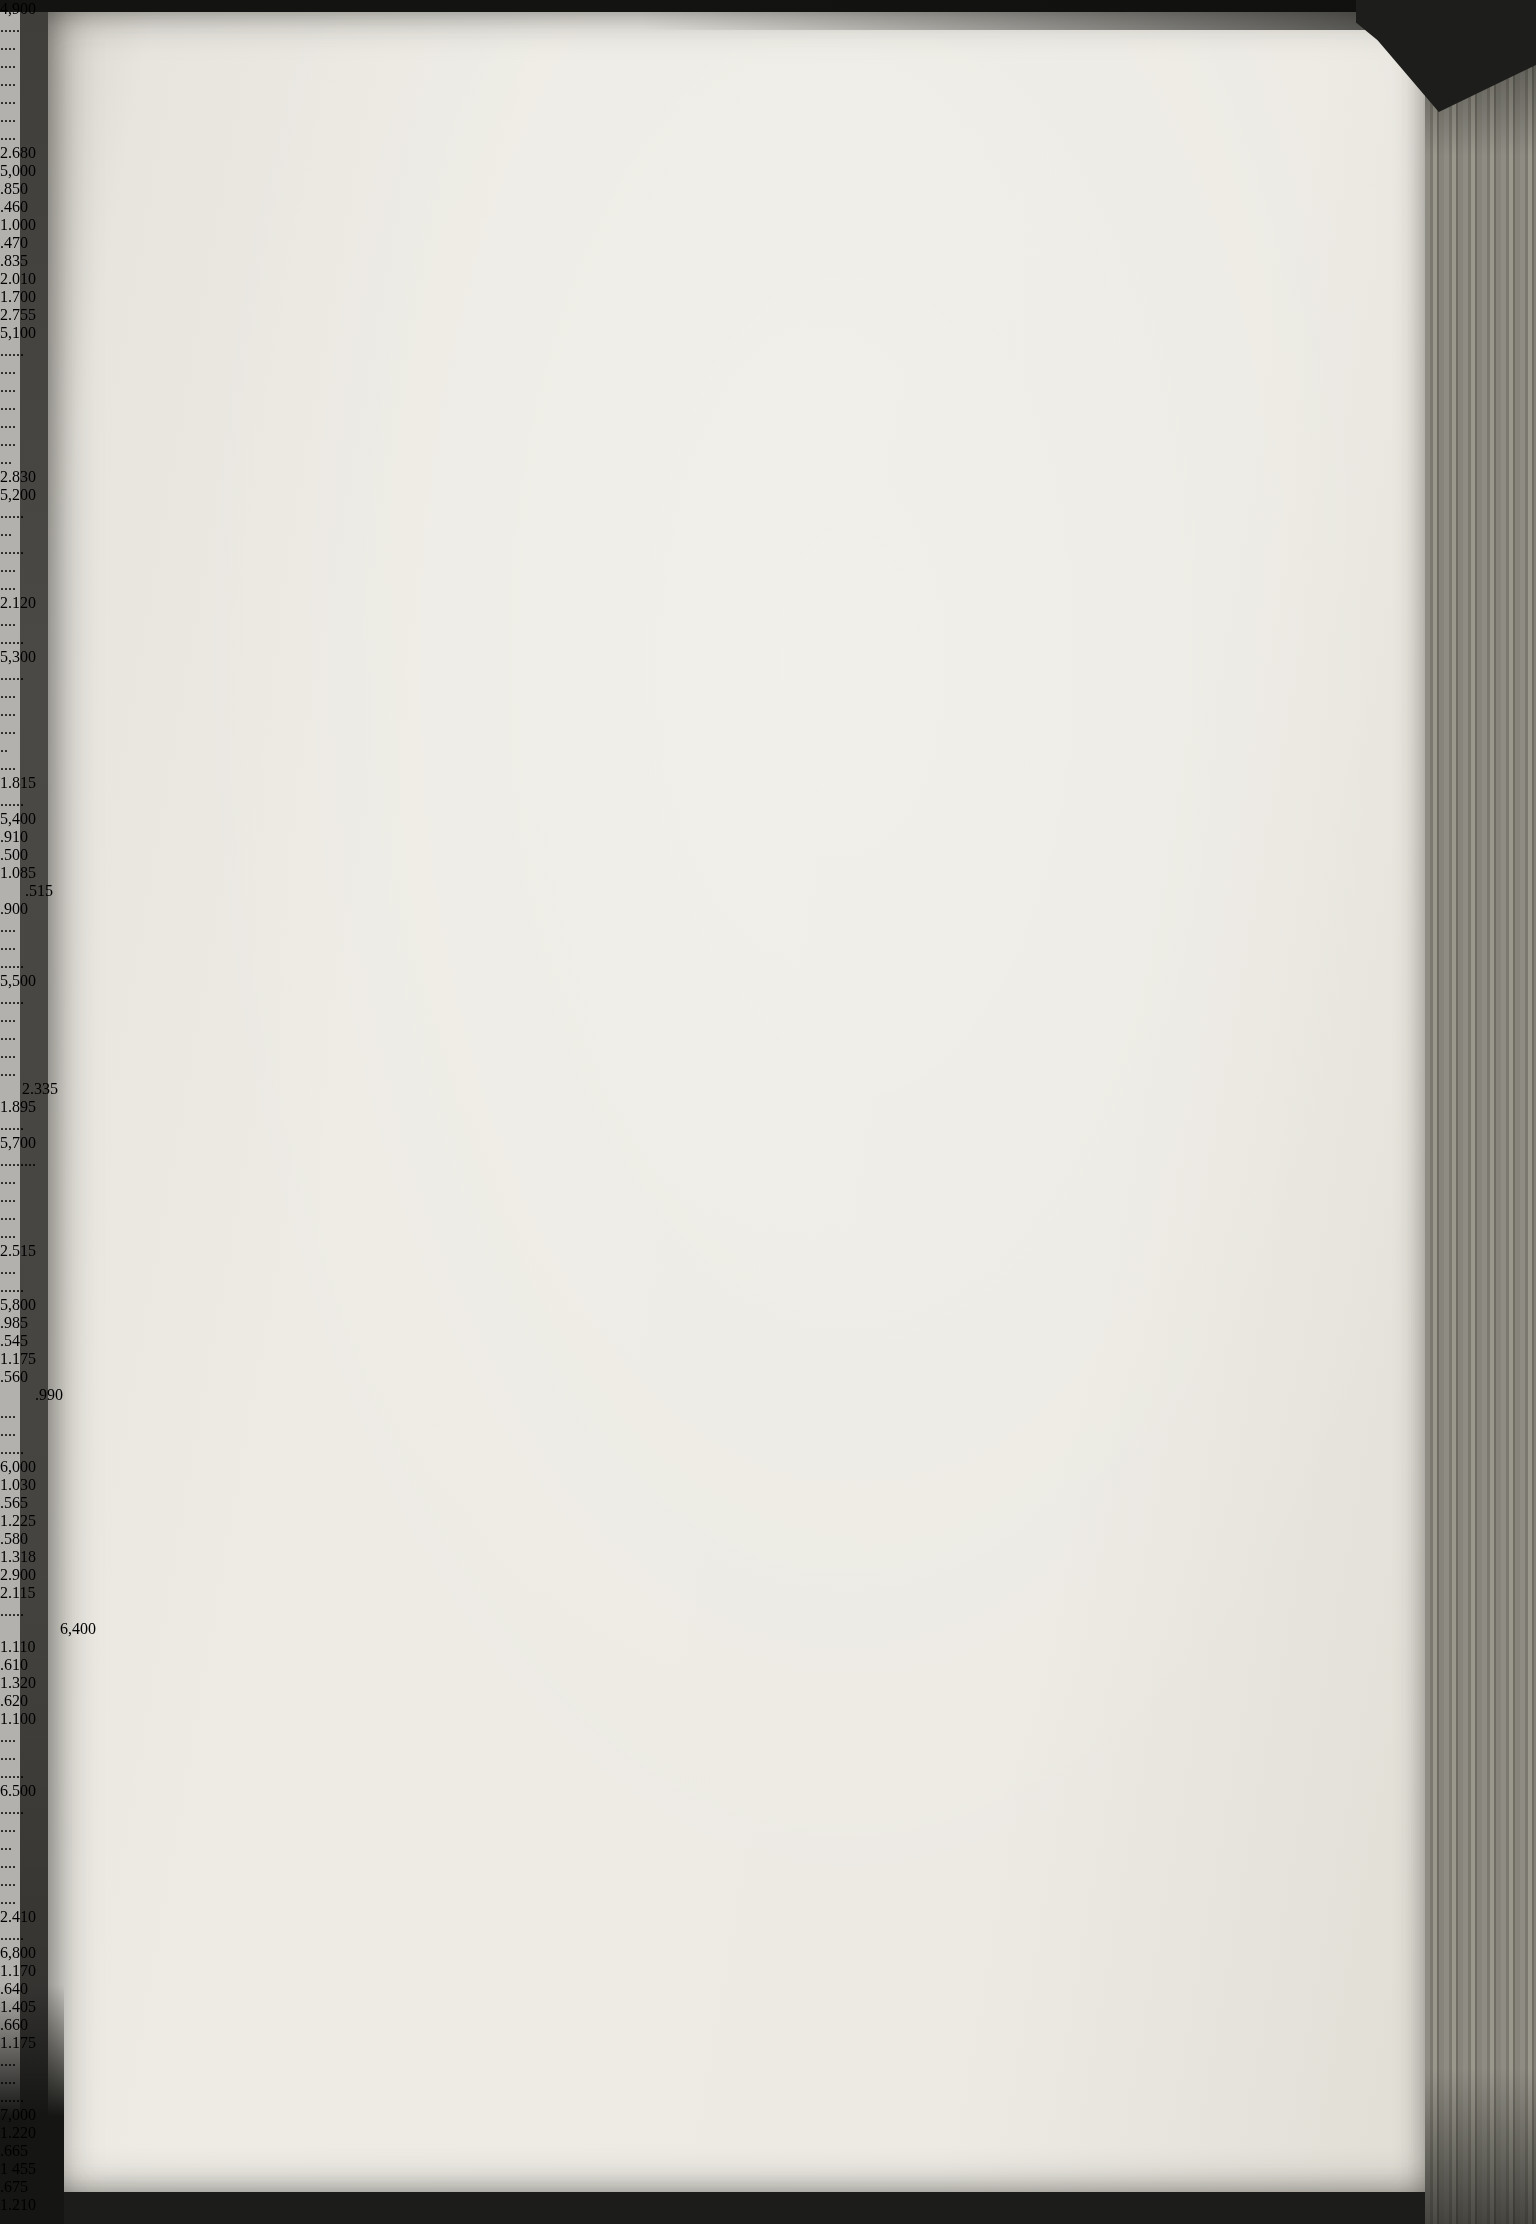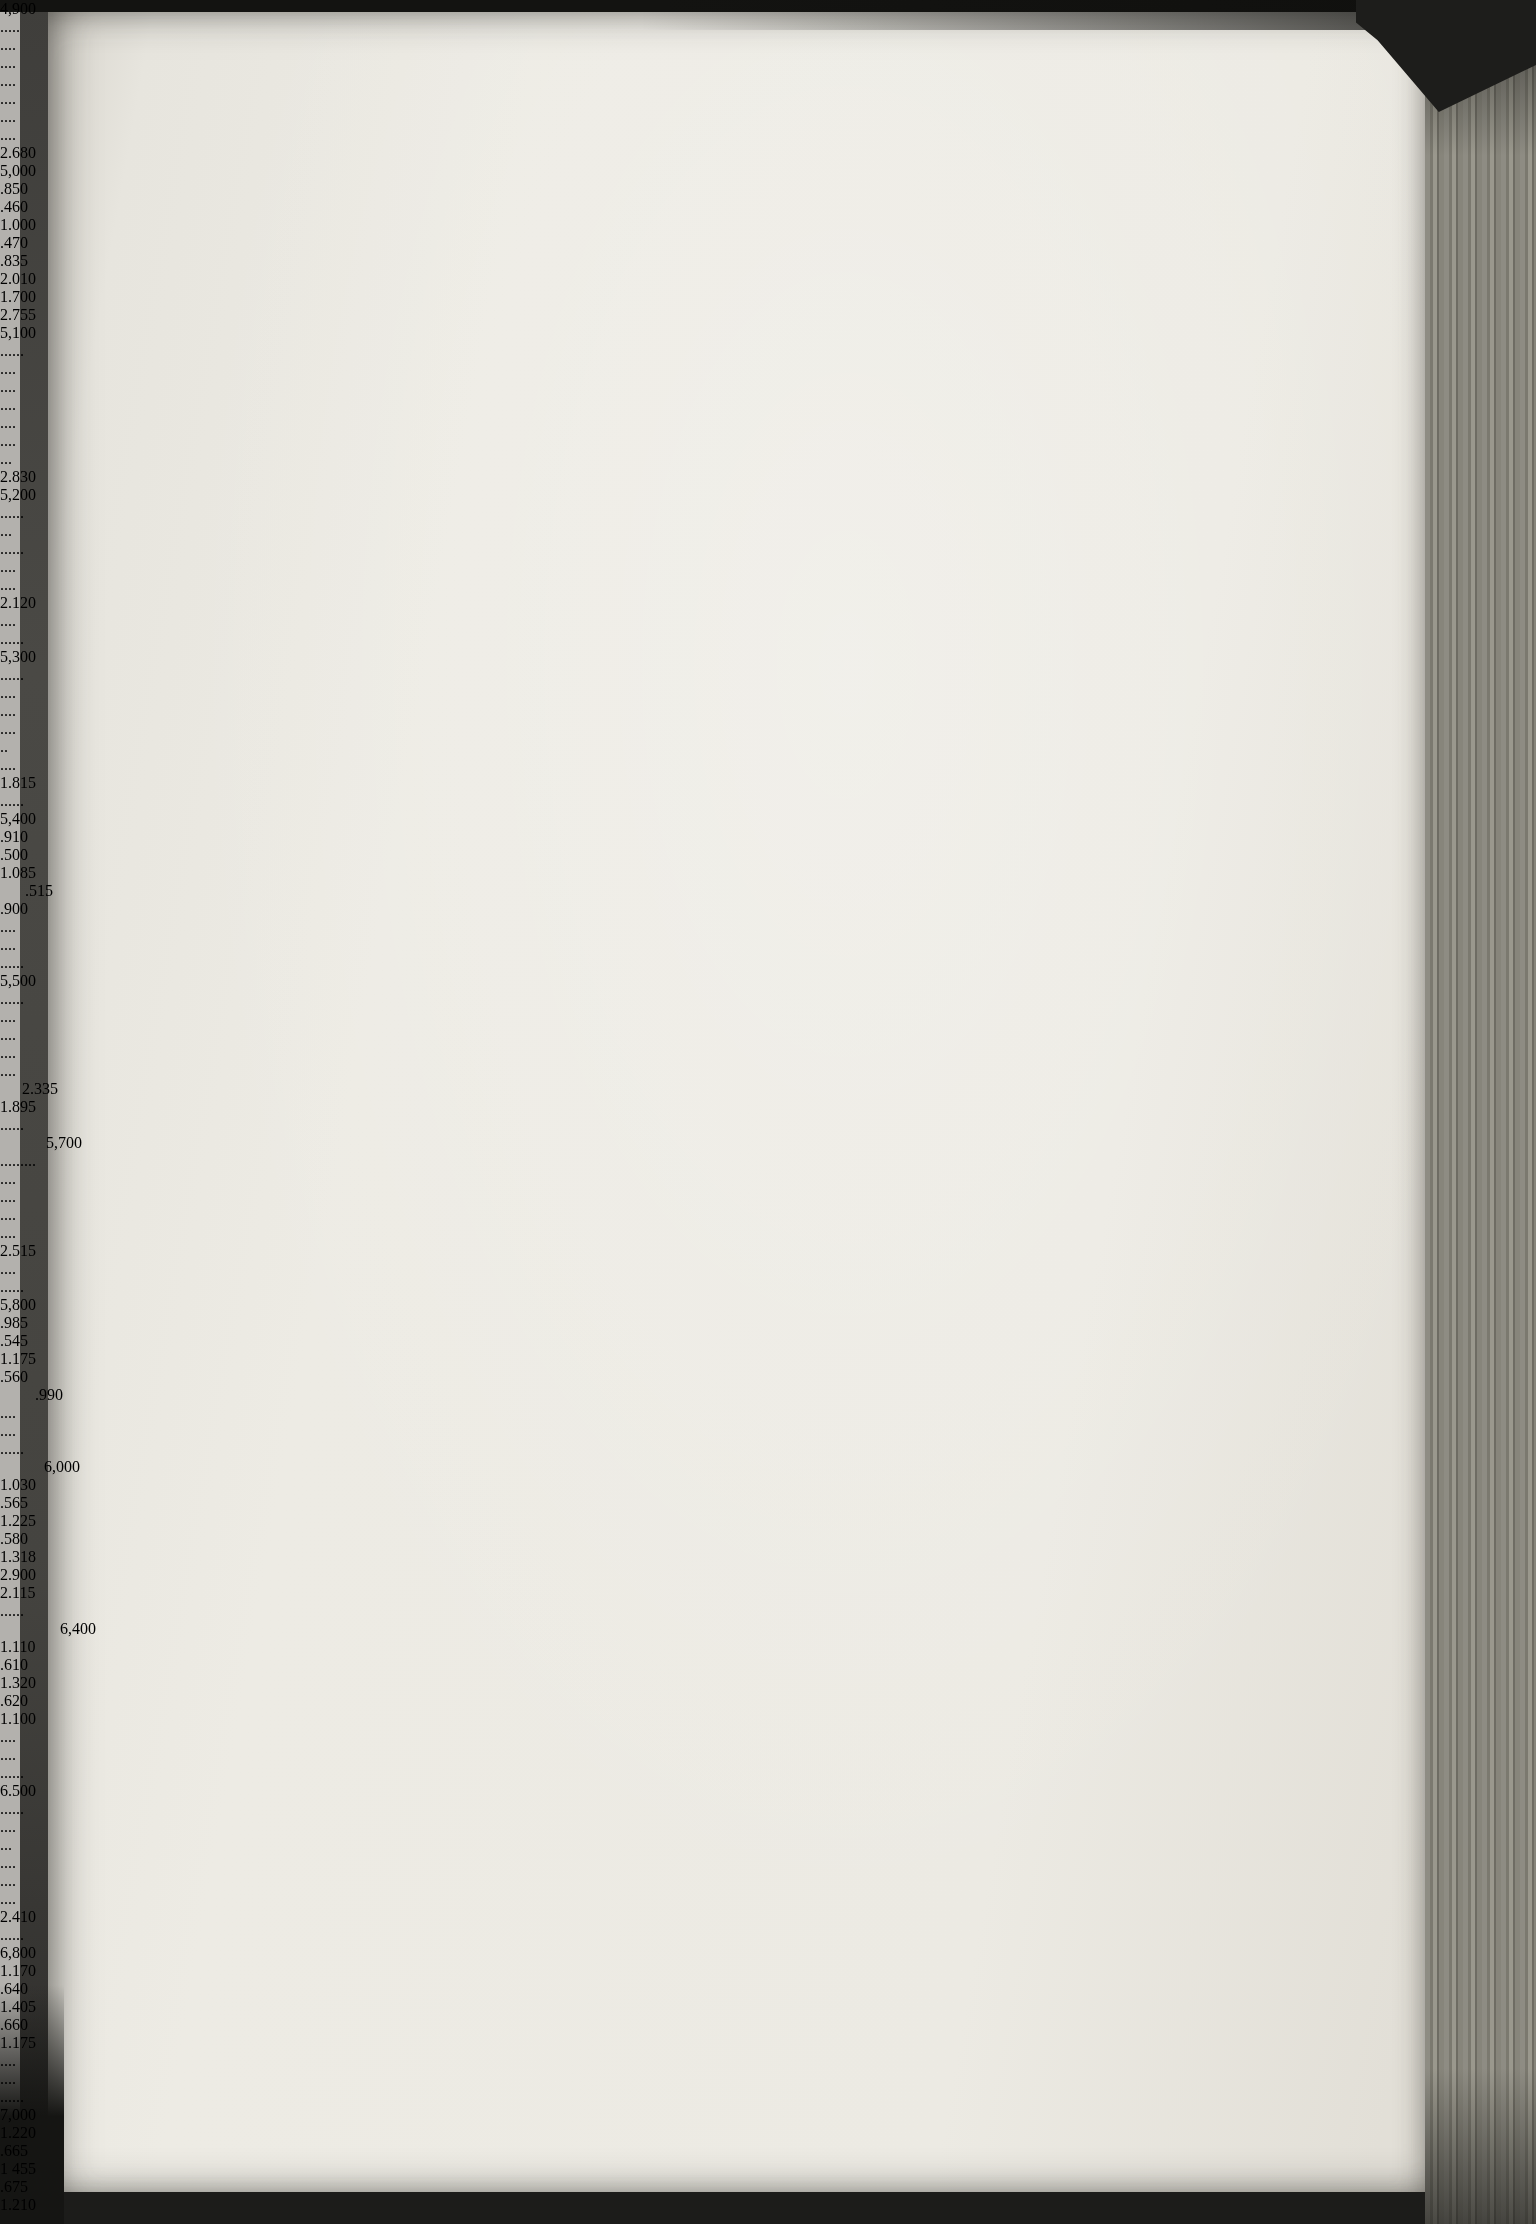--- a/index.html
+++ b/index.html
@@ -140,39 +140,39 @@
       <div class="cell dots" style="left: 1020px; top: 636px; width: 115px;">......</div>
       <div class="cell load" style="left: 215px; top: 664px; width: 96px;">5,500</div>
       <div class="cell dots" style="left: 325px; top: 664px; width: 100px;">......</div>
       <div class="cell dots" style="left: 425px; top: 664px; width: 98px;">....</div>
       <div class="cell dots" style="left: 523px; top: 664px; width: 110px;">....</div>
       <div class="cell dots" style="left: 633px; top: 664px; width: 82px;">....</div>
       <div class="cell dots" style="left: 715px; top: 664px; width: 98px;">....</div>
       <div class="cell" style="left: 813px; top: 664px; width: 109px; margin-left: 22px;">2.335</div>
       <div class="cell" style="left: 922px; top: 664px; width: 98px;">1.895</div>
       <div class="cell dots" style="left: 1020px; top: 664px; width: 115px;">......</div>
-      <div class="cell load" style="left: 215px; top: 692px; width: 96px; padding-left: 46px;">5,700</div>
+      <div class="cell load" style="left: 215px; top: 692px; width: 96px;">5,700</div>
       <div class="cell dots" style="left: 325px; top: 692px; width: 100px;">.........</div>
       <div class="cell dots" style="left: 425px; top: 692px; width: 98px;">....</div>
       <div class="cell dots" style="left: 523px; top: 692px; width: 110px;">....</div>
       <div class="cell dots" style="left: 633px; top: 692px; width: 82px;">....</div>
       <div class="cell dots" style="left: 715px; top: 692px; width: 98px;">....</div>
       <div class="cell" style="left: 813px; top: 692px; width: 109px;">2.515</div>
       <div class="cell dots" style="left: 922px; top: 692px; width: 98px;">....</div>
       <div class="cell dots" style="left: 1020px; top: 692px; width: 115px;">......</div>
       <div class="cell load" style="left: 215px; top: 720px; width: 96px;">5,800</div>
       <div class="cell" style="left: 325px; top: 720px; width: 100px;">.985</div>
       <div class="cell" style="left: 425px; top: 720px; width: 98px;">.545</div>
       <div class="cell" style="left: 523px; top: 720px; width: 110px;">1.175</div>
       <div class="cell" style="left: 633px; top: 720px; width: 82px;">.560</div>
       <div class="cell" style="left: 715px; top: 720px; width: 98px; text-align: center;">.990</div>
       <div class="cell dots" style="left: 813px; top: 720px; width: 109px;">....</div>
       <div class="cell dots" style="left: 922px; top: 720px; width: 98px;">....</div>
       <div class="cell dots" style="left: 1020px; top: 720px; width: 115px;">......</div>
-      <div class="cell load" style="left: 215px; top: 748px; width: 96px; padding-left: 44px;">6,000</div>
+      <div class="cell load" style="left: 215px; top: 748px; width: 96px;">6,000</div>
       <div class="cell" style="left: 325px; top: 748px; width: 100px;">1.030</div>
       <div class="cell" style="left: 425px; top: 748px; width: 98px;">.565</div>
       <div class="cell" style="left: 523px; top: 748px; width: 110px;">1.225</div>
       <div class="cell" style="left: 633px; top: 748px; width: 82px;">.580</div>
       <div class="cell" style="left: 715px; top: 748px; width: 98px;">1.318</div>
       <div class="cell" style="left: 813px; top: 748px; width: 109px;">2.900</div>
       <div class="cell" style="left: 922px; top: 748px; width: 98px;">2.115</div>
       <div class="cell dots" style="left: 1020px; top: 748px; width: 115px;">......</div>
       <div class="cell load" style="left: 215px; top: 776px; width: 96px; text-align: right;">6,400</div>
       <div class="cell" style="left: 325px; top: 776px; width: 100px;">1.110</div>

